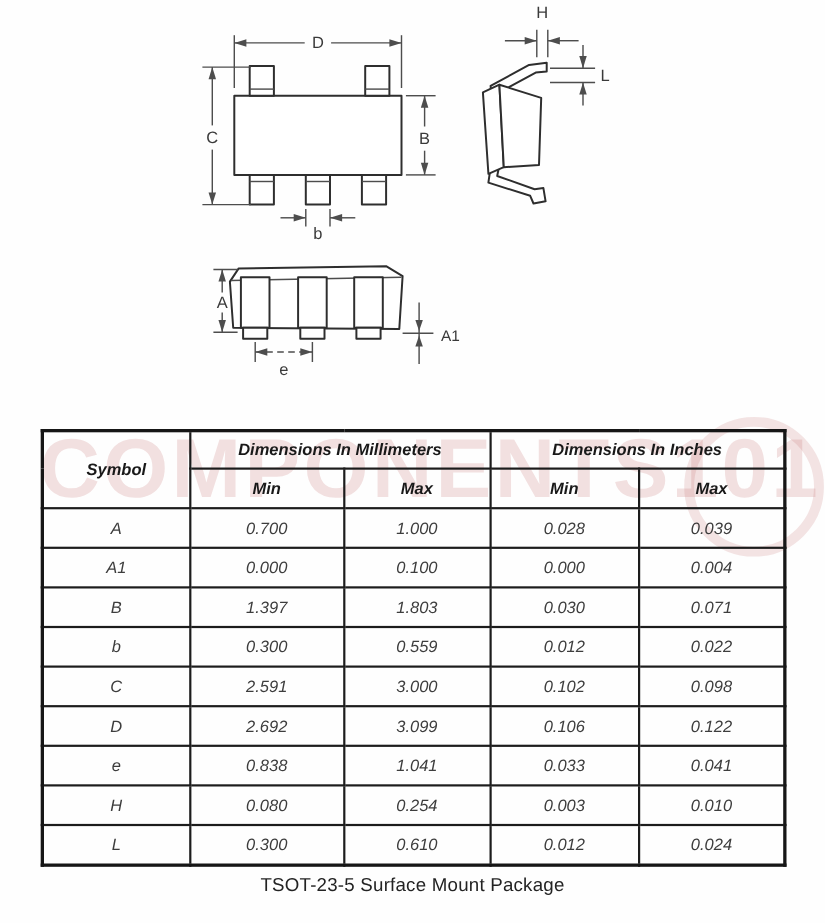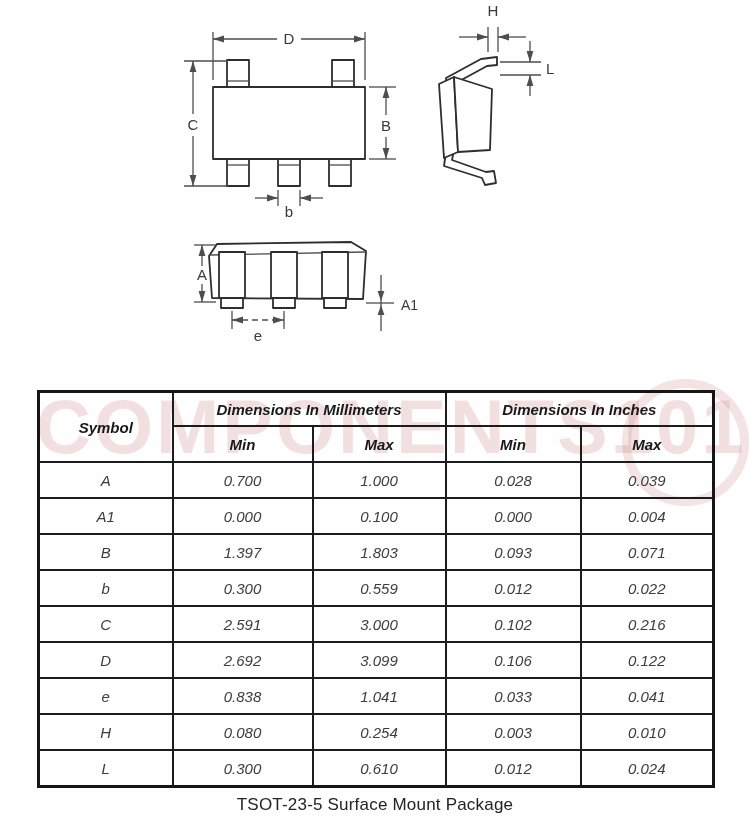--- a/index.html
+++ b/index.html
@@ -195,36 +195,36 @@
         <td>A1</td>
         <td>0.000</td>
         <td>0.100</td>
         <td>0.000</td>
         <td>0.004</td>
       </tr>
       <tr>
         <td>B</td>
         <td>1.397</td>
         <td>1.803</td>
-        <td>0.093</td>
+        <td>0.030</td>
         <td>0.071</td>
       </tr>
       <tr>
         <td>b</td>
         <td>0.300</td>
         <td>0.559</td>
         <td>0.012</td>
         <td>0.022</td>
       </tr>
       <tr>
         <td>C</td>
         <td>2.591</td>
         <td>3.000</td>
         <td>0.102</td>
-        <td>0.216</td>
+        <td>0.098</td>
       </tr>
       <tr>
         <td>D</td>
         <td>2.692</td>
         <td>3.099</td>
         <td>0.106</td>
         <td>0.122</td>
       </tr>
       <tr>
         <td>e</td>

